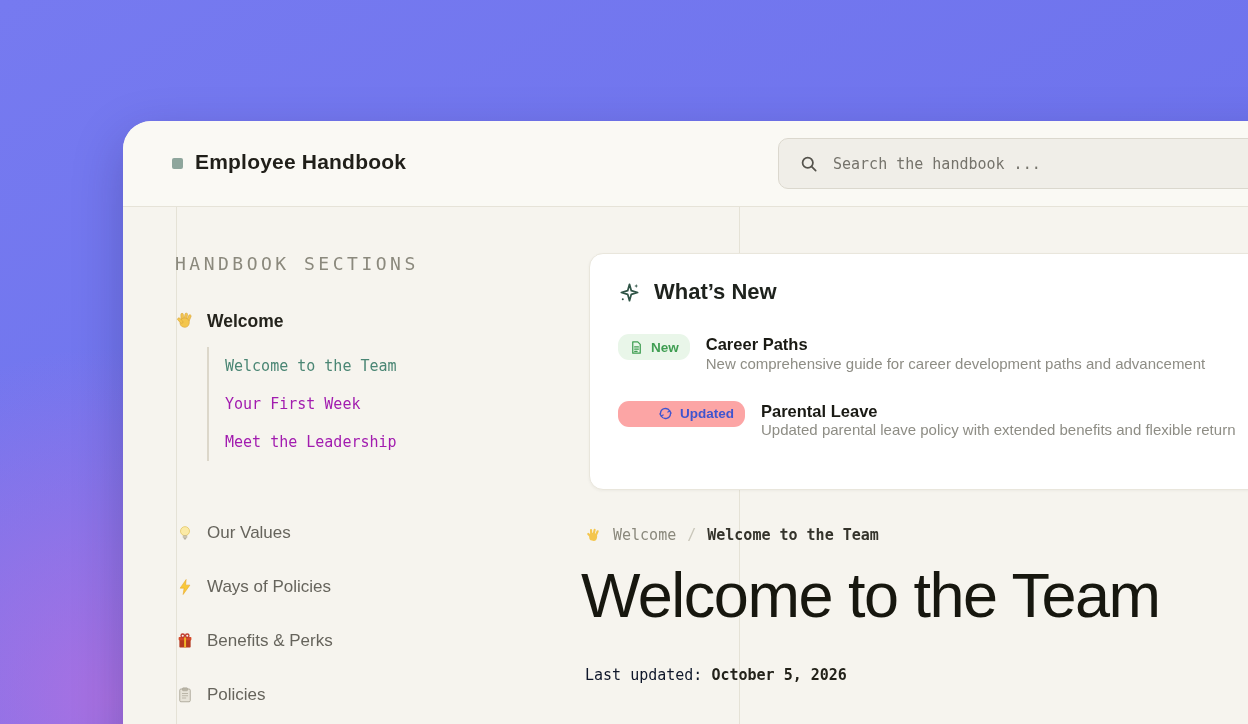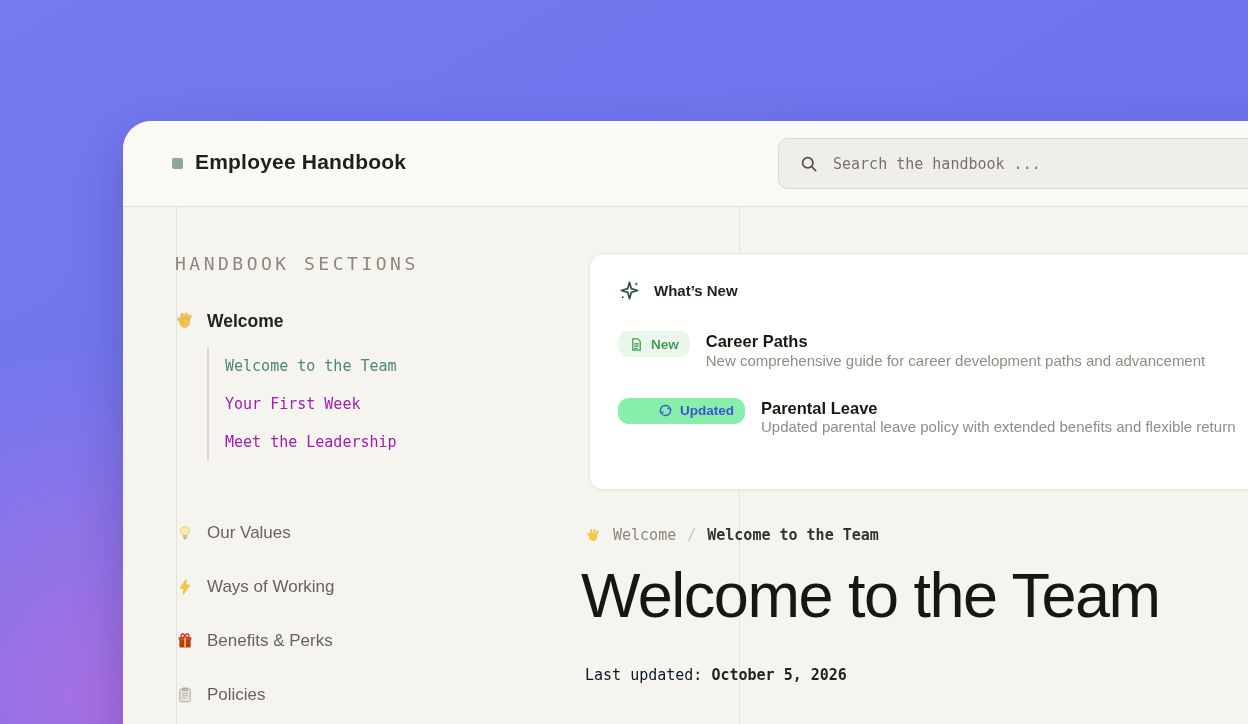--- a/index.html
+++ b/index.html
@@ -74,29 +74,29 @@
   .subnav li.active { color:#4a8674; }
 
   
   .whatsnew {
     position:absolute; left:466px; top:46px; width:810px; height:237px;
     background:#ffffff; border:1px solid #e9e6dc; border-radius:14px;
     box-shadow:0 1px 3px rgba(60,55,30,.05);
     padding:25px 28px;
   }
   .wn-head { display:flex; align-items:center; gap:13px; }
-  .wn-title { font-size:15px; font-weight:700; color:#1e221d; }
+  .wn-title { font-size:22px; font-weight:700; color:#1e221d; }
   .wn-item { display:flex; align-items:flex-start; gap:16px; margin-top:29px; }
   .badge {
     display:inline-flex; align-items:center; gap:7px;
     height:26px; padding:0 11px; border-radius:11px;
     font-size:13.5px; font-weight:700; white-space:nowrap;
   }
   .badge.green { background:#e9f6e9; color:#3f9e52; }
-  .badge.blue  { background:#86efac; color:#3f55cf;padding-left:40px; }
+  .badge.blue  { background:#fca5a5; color:#3f55cf;padding-left:40px; }
   .wn-item-title { font-size:16.5px; font-weight:700; color:#1a1a14; line-height:1.25; }
   .wn-item-desc  { font-size:15px; color:#8e8d85; white-space:nowrap; }
 
   
   .breadcrumb {
     position:absolute; left:462px; top:318px; height:20px;
     display:flex; align-items:center; gap:11px; font-size:15px; white-space:nowrap;
   }
   .bc-parent { color:#8a887c; }
   .bc-sep { color:#c9c6ba; }
@@ -167,21 +167,21 @@
       </span>
       <span class="nav-label">Our Values</span>
     </div>
 
     <div class="nav-row nav-plain nav-ways">
       <span class="ic">
         <svg width="18" height="18" viewBox="0 0 24 24">
           <polygon points="13.5,2 5.5,13.5 10.8,13.5 9.5,22 18.5,9.5 12.8,9.5" fill="#f9c938" stroke="#e7a82c" stroke-width=".8" stroke-linejoin="round"></polygon>
         </svg>
       </span>
-      <span class="nav-label">Ways of Working</span>
+      <span class="nav-label">Ways of Policies</span>
     </div>
 
     <div class="nav-row nav-plain nav-benefits">
       <span class="ic">
         <svg width="18" height="18" viewBox="0 0 24 24">
           <rect x="4.5" y="10" width="15" height="10.5" rx="1" fill="#b4391f"></rect>
           <rect x="3.5" y="6.5" width="17" height="4.4" rx="1" fill="#d44a2a"></rect>
           <rect x="10.8" y="6.5" width="2.6" height="14" fill="#f0b429"></rect>
           <circle cx="9" cy="5" r="2.3" fill="none" stroke="#c0392b" stroke-width="1.8"></circle>
           <circle cx="15" cy="5" r="2.3" fill="none" stroke="#c0392b" stroke-width="1.8"></circle>

